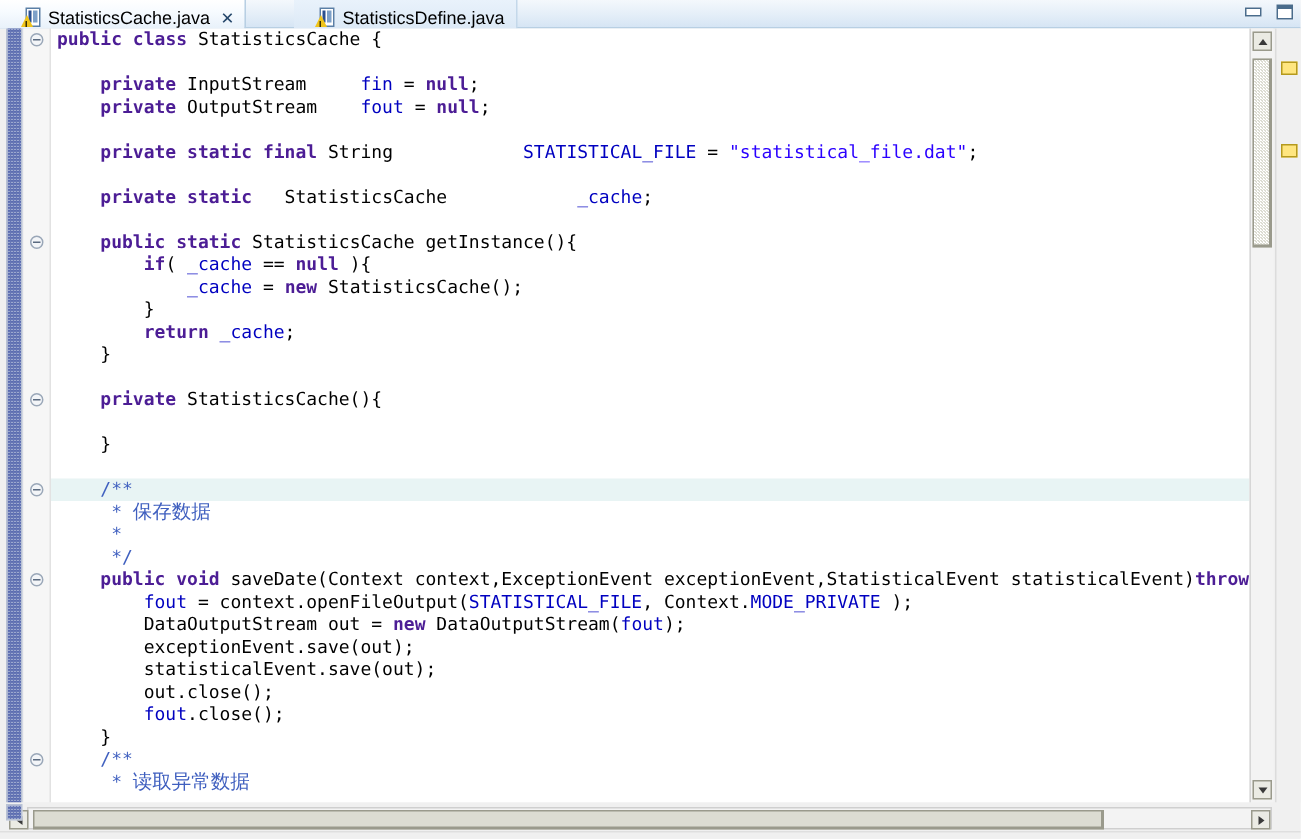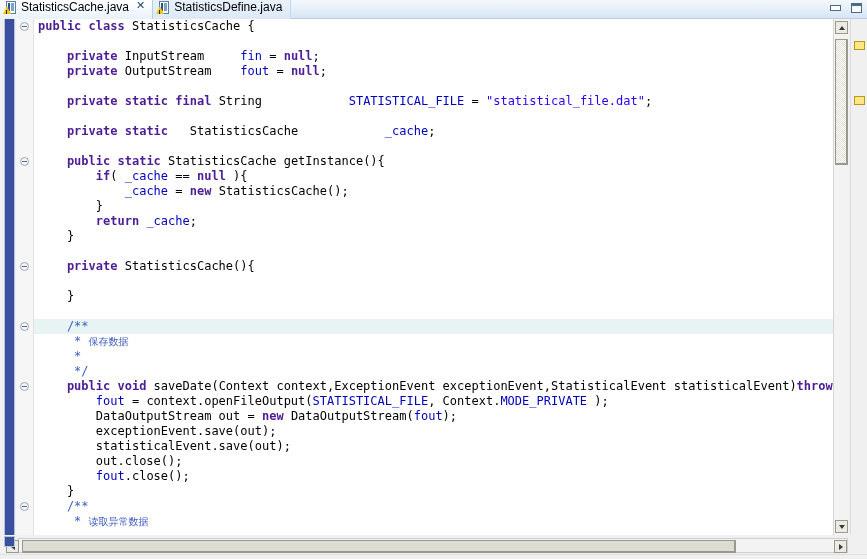--- a/index.html
+++ b/index.html
@@ -30,35 +30,36 @@
     width: 867px;
     height: 19px;
     background: linear-gradient(to bottom, #f4f8fc 0%, #e4eef8 55%, #d6e5f4 100%);
     border-bottom: 1px solid #b8cfe3;
     display: flex;
     align-items: stretch;
     box-sizing: border-box;
   }
   .tab {
     display: flex;
-    align-items: flex-start;
+    align-items: flex-end;
     height: 19px;
-    padding: 0 4px 0 3px;
+    padding: 0 4px 0 14px;
     font-size: 12px;
     color: #000000;
     white-space: nowrap;
     box-sizing: border-box;
   }
   .tab.active {
     background: linear-gradient(to bottom, #ffffff 0%, #f7fbff 40%, #e8f1fa 100%);
     border-right: 1px solid #b8cfe3;
   }
   .tab.inactive {
     background: linear-gradient(to bottom, #e9f2fb 0%, #dce9f6 100%);
     border-right: 1px solid #c4d8ea;
+    margin-left: 32px;
   }
   .tab-label { padding: 0 4px 0 3px; }
   .tab-close {
     font-size: 11px;
     color: #25476b;
     padding: 0 3px;
     line-height: 1;
   }
 
   
@@ -212,21 +213,21 @@
     background: #e8f4f4;
     width: 799px;
   }
 
   
   .kw   { color: #4c1d95; font-weight: bold; }
   .str  { color: #2a00ff; }
   .fld  { color: #0000c0; }
   .sfld { color: #0000c0; }
   .cmt  { color: #3f5fbf; }
-  .cmtcn{ color: #3f5fbf; font-size: 10px; font-family: "DejaVu Sans", sans-serif; }
+  .cmtcn{ color: #3f5fbf; font-size: 13px; font-family: "DejaVu Sans", sans-serif; }
   .plain{ color: #000000; }
 
   
   .right-col {
     position: absolute;
     left: 833px; top: 0;
     width: 34px;
     height: 516px;
     background: #f0f0f0;
   }

